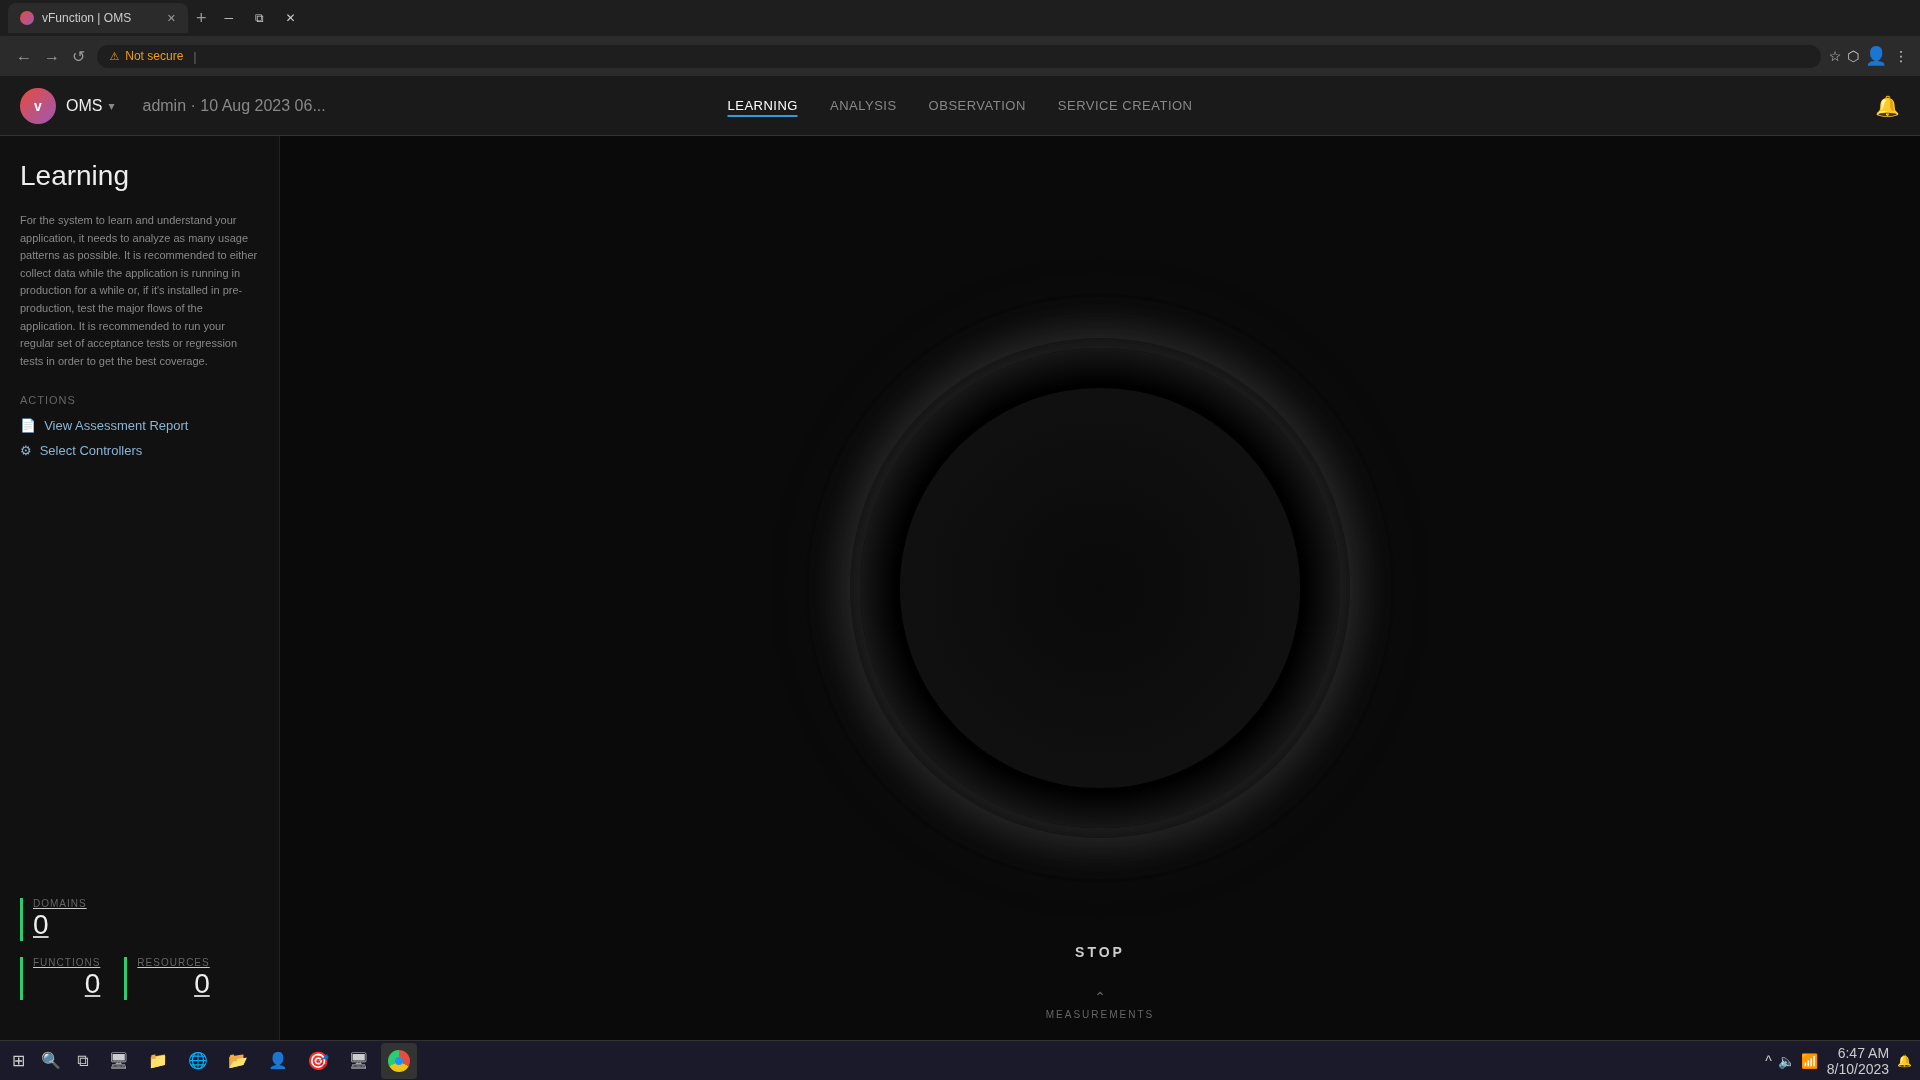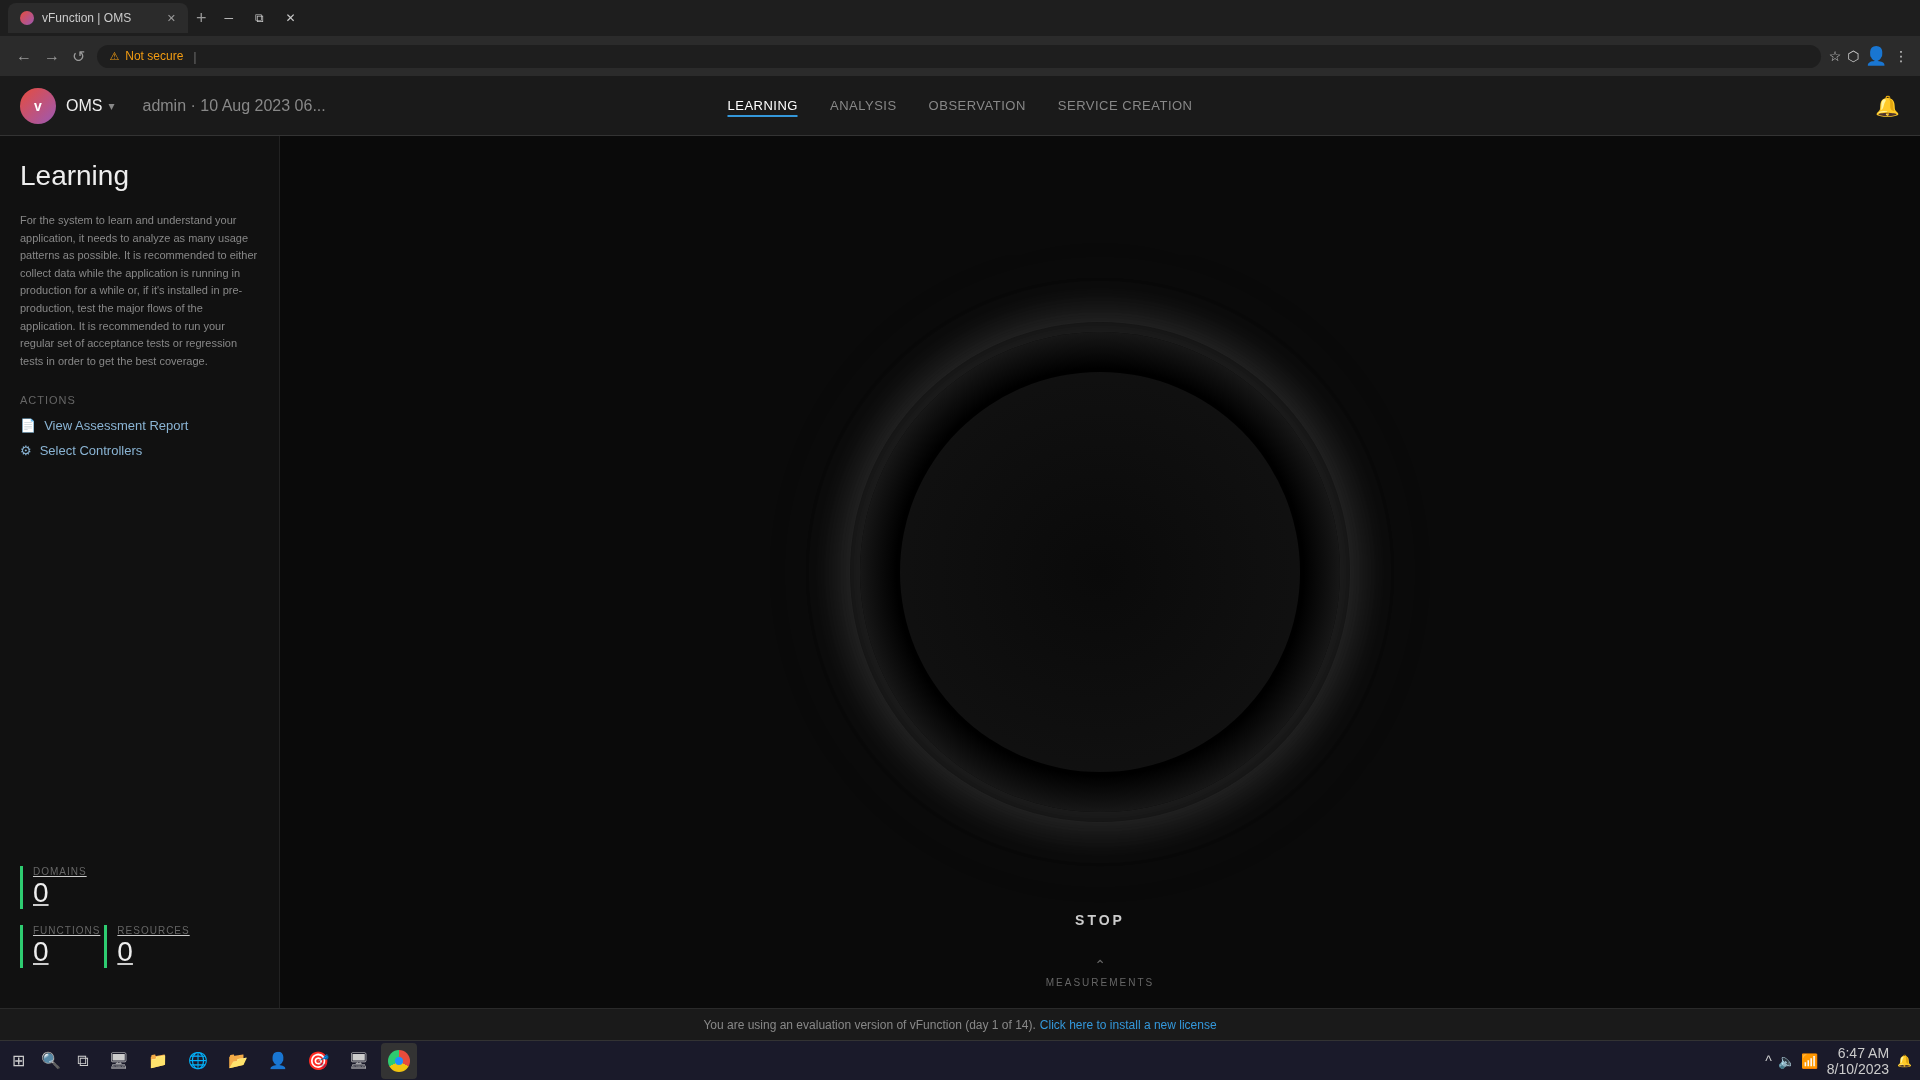--- a/index.html
+++ b/index.html
@@ -274,21 +274,22 @@
       color: #666;
       text-transform: uppercase;
     }
     .stat-value {
       font-size: 28px;
       color: #eee;
       font-weight: 300;
     }
     .stats-row {
       display: flex;
-      gap: 4px;
+      gap: 24px;
+      text-align: right;
     }
 
     
     .central-area {
       flex: 1;
       display: flex;
       flex-direction: column;
       align-items: center;
       justify-content: center;
       position: relative;
@@ -567,24 +568,20 @@
         <button class="stop-btn">STOP</button>
       </div>
 
       <div class="measurements-area">
         <span class="measurements-chevron">⌃</span>
         <span class="measurements-label">MEASUREMENTS</span>
       </div>
     </div>
   </div>
 
-  <div class="bottom-bar">
-    <span>You are using an evaluation version of vFunction (day 1 of 14).</span>
-    <a class="bottom-bar-link">Click here to install a new license</a>
-  </div>
 </div>
 
 <div class="taskbar">
   <div class="taskbar-start">
     <button class="taskbar-btn">⊞</button>
     <button class="taskbar-btn">🔍</button>
     <button class="taskbar-btn">⧉</button>
   </div>
   <div class="taskbar-apps">
     <div class="taskbar-app">🖥</div>

